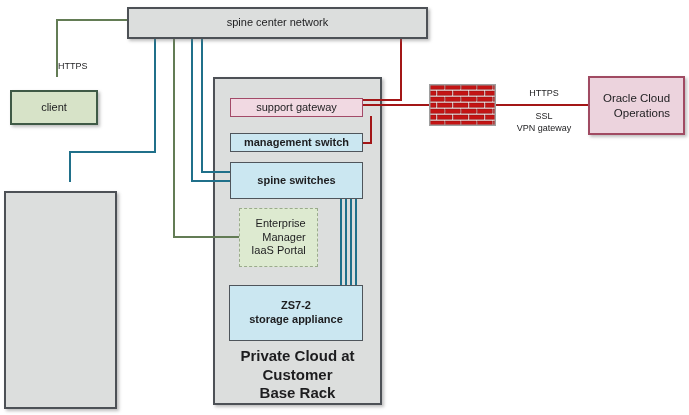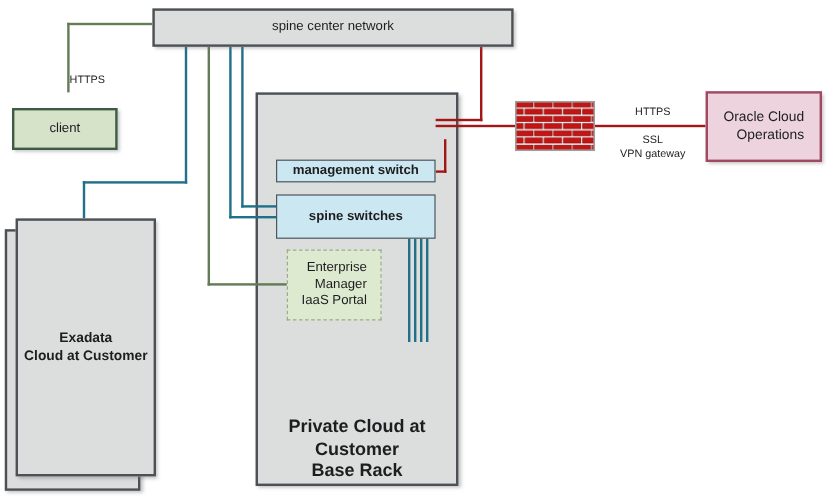--- a/index.html
+++ b/index.html
@@ -65,40 +65,43 @@
     <span>spine center network</span>
   </div>
 
   <div class="box shadow" style="left:10px;top:77px;width:88px;height:35px;background:#d7e3c8;border:2px solid #3f5a46;margin-top:13px;">
     <span>client</span>
   </div>
 
   <div class="edge-label" style="left:58px;top:62px;width:30px;text-align:left;">HTTPS</div>
 
   <div class="box gray-node shadow" style="left:4px;top:191px;width:113px;height:218px;"></div>
-  <div class="box gray-node shadow prelines" style="left:13px;top:182px;width:117px;height:215px;font-weight:bold;font-size:11.5px;">
-    <span class="prelines">Exadata
-Cloud at Customer</span>
+
+  <div class="box pink-node" style="left:230px;top:98px;width:133px;height:19px;">
+    <span>support gateway</span>
   </div>
-
 
   <div class="box blue-node" style="left:230px;top:133px;width:133px;height:19px;">
     <span>management switch</span>
   </div>
 
   <div class="box blue-node" style="left:230px;top:162px;width:133px;height:37px;">
     <span>spine switches</span>
   </div>
 
   <div class="box prelines" style="left:239px;top:208px;width:79px;height:59px;background:#ddead0;border:1.5px dashed #9aab8c;text-align:right;">
     <span class="prelines">Enterprise
 Manager
 IaaS Portal</span>
   </div>
 
+  <div class="box blue-node" style="left:229px;top:285px;width:134px;height:56px;">
+    <span class="prelines">ZS7-2
+storage appliance</span>
+  </div>
 
   <div class="box prelines" style="left:213px;top:359px;width:169px;height:32px;font-weight:bold;font-size:15px;">
     <span class="prelines">Private Cloud at Customer
 Base Rack</span>
   </div>
 
   <div style="position:absolute;left:429px;top:84px;width:67px;height:42px;">
     <svg width="67" height="42" viewBox="0 0 67 42" aria-hidden="true">
       <defs>
         <pattern id="bricks" width="16" height="12" patternUnits="userSpaceOnUse">

